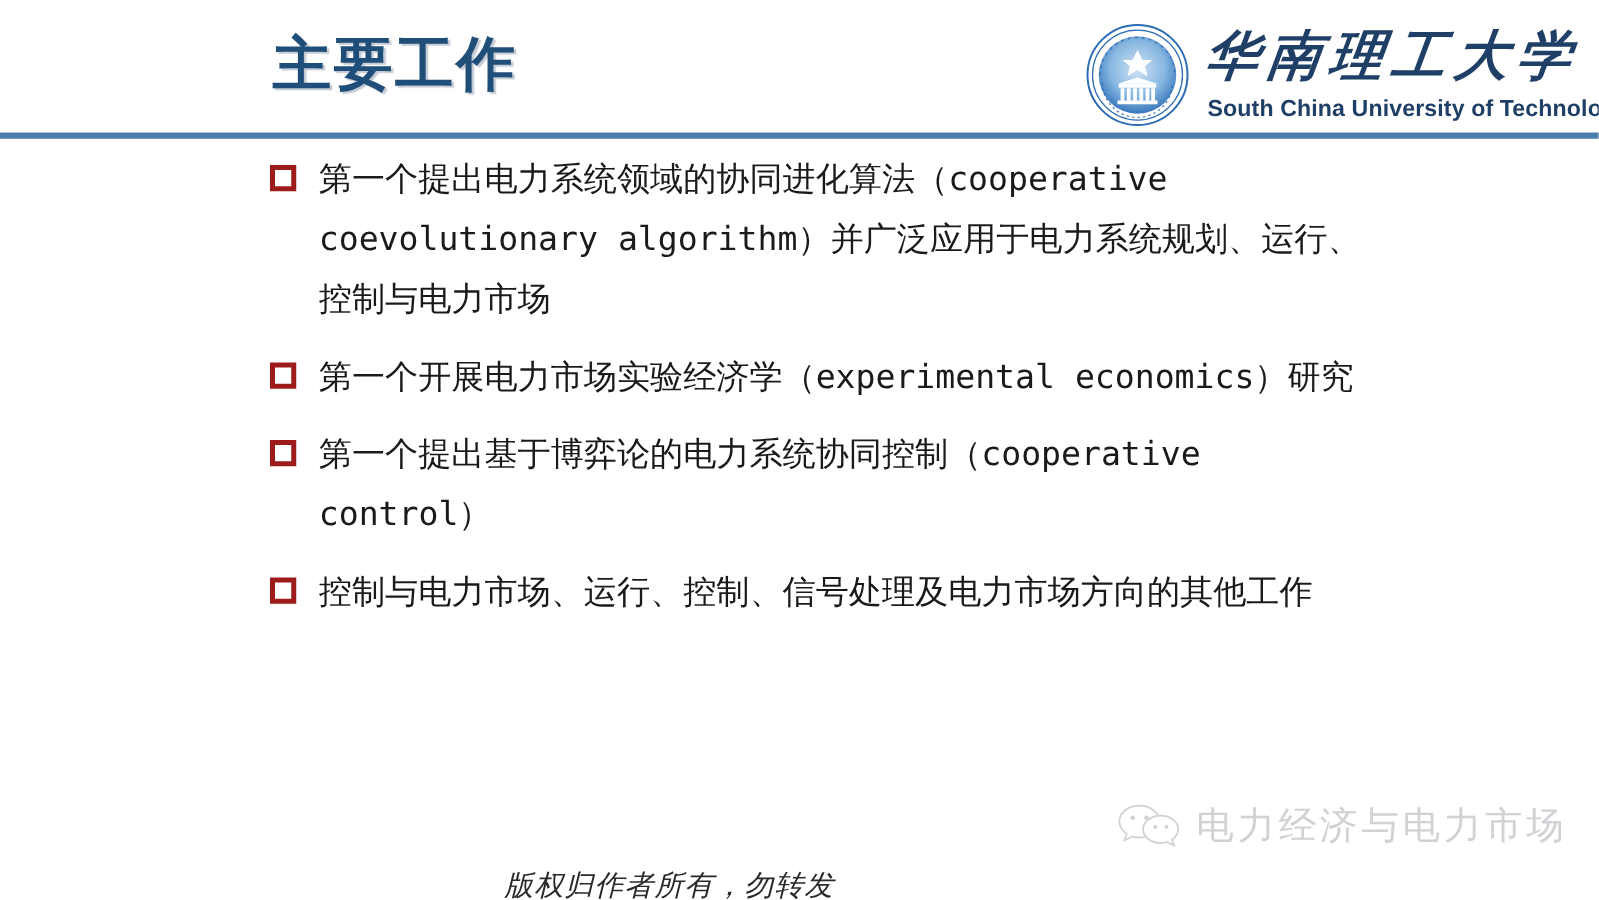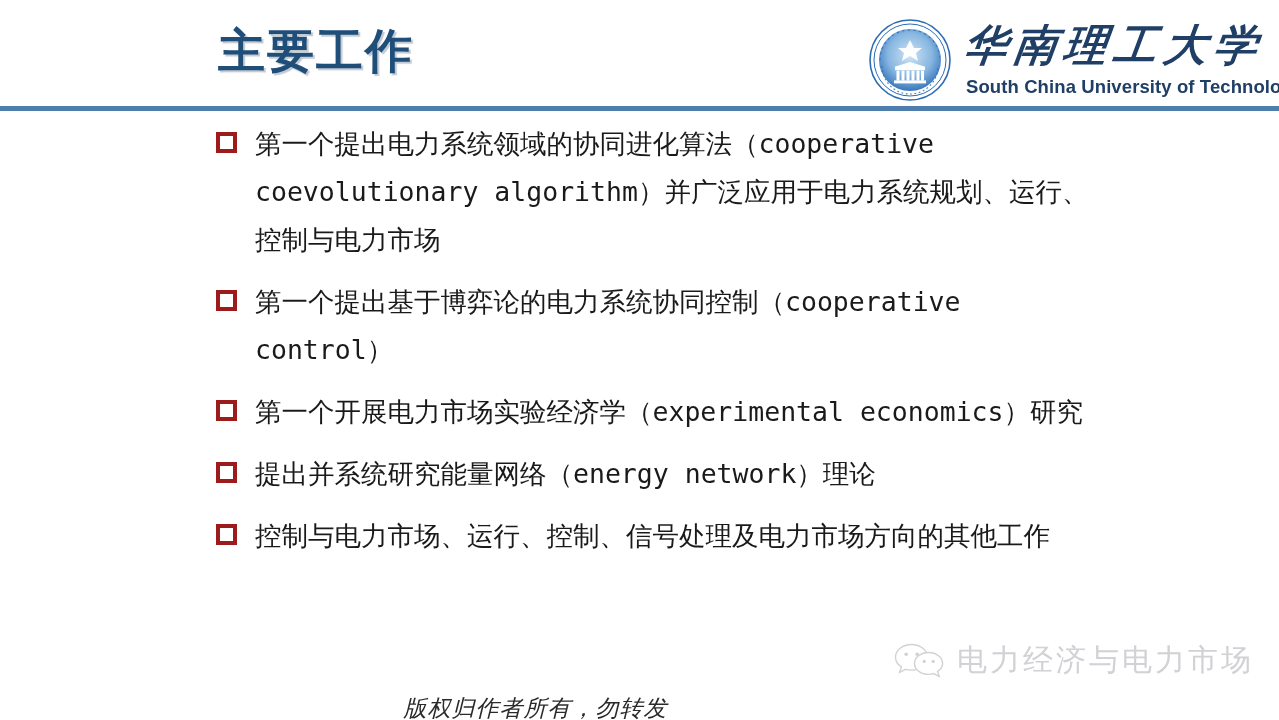--- a/index.html
+++ b/index.html
@@ -227,32 +227,28 @@
 
   <div class="content">
 
     <div class="bullet-row">
       <span class="bullet-marker"></span>
       <span class="bullet-text">第一个提出电力系统领域的协同进化算法（cooperative coevolutionary algorithm）并广泛应用于电力系统规划、运行、控制与电力市场</span>
     </div>
 
     <div class="bullet-row">
       <span class="bullet-marker"></span>
+      <span class="bullet-text">第一个开展电力市场实验经济学（experimental economics）研究</span>
+    </div>
+
+    <div class="bullet-row">
+      <span class="bullet-marker"></span>
       <span class="bullet-text">第一个提出基于博弈论的电力系统协同控制（cooperative control）</span>
     </div>
 
-    <div class="bullet-row">
-      <span class="bullet-marker"></span>
-      <span class="bullet-text">第一个开展电力市场实验经济学（experimental economics）研究</span>
-    </div>
-
-    <div class="bullet-row">
-      <span class="bullet-marker"></span>
-      <span class="bullet-text">提出并系统研究能量网络（energy network）理论</span>
-    </div>
 
     <div class="bullet-row">
       <span class="bullet-marker"></span>
       <span class="bullet-text">控制与电力市场、运行、控制、信号处理及电力市场方向的其他工作</span>
     </div>
 
   </div>
 
   <div class="wechat-watermark">
     <svg class="wechat-icon" viewBox="0 0 52 40">

